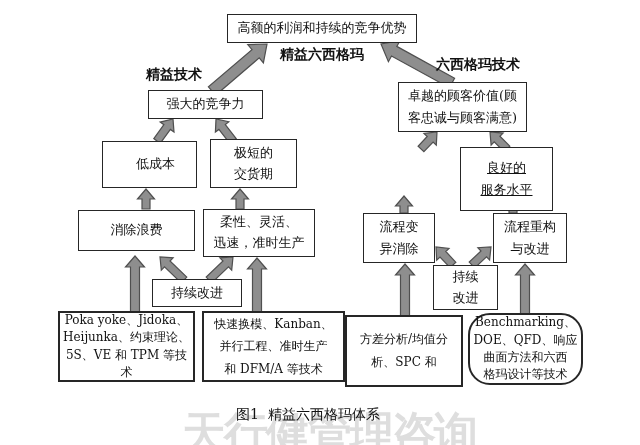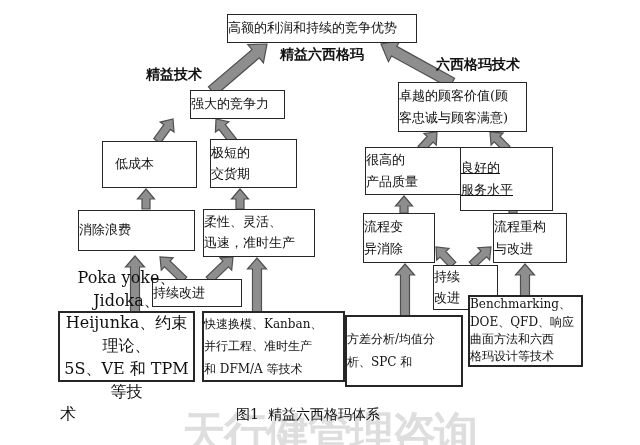--- a/index.html
+++ b/index.html
@@ -4,21 +4,21 @@
 <style>
   html,body{margin:0;padding:0;background:#ffffff;}
   #stage{
     position:relative;width:640px;height:445px;overflow:hidden;background:#ffffff;
     font-family:"DejaVu Serif","Liberation Serif",serif;color:#111;
   }
   #arrow-layer{position:absolute;left:0;top:0;z-index:1;}
   .node{
     position:absolute;z-index:2;box-sizing:border-box;background:#ffffff;
     border:1px solid #262626;display:flex;flex-direction:column;
-    justify-content:center;align-items:flex-start;text-align:center;
+    justify-content:center;align-items:center;text-align:center;
     font-size:13px;line-height:1.45;
   }
   .node.thick{border-width:2px;}
   .dlabel{
     position:absolute;z-index:2;font-weight:bold;font-size:14px;white-space:nowrap;
   }
   #caption{
     position:absolute;z-index:3;left:0;width:616px;text-align:center;top:406px;
     font-weight:normal;font-size:14px;white-space:pre;
   }
@@ -50,58 +50,54 @@
       <polygon points="261.5,312.0 261.5,269.0 266.5,269.0 257.0,258.0 247.5,269.0 252.5,269.0 252.5,312.0" fill="#8e8e8e" stroke="#4f4f4f" stroke-width="1.2"></polygon>
       <polygon points="409.5,316.0 409.5,275.0 414.5,275.0 405.0,264.0 395.5,275.0 400.5,275.0 400.5,316.0" fill="#8e8e8e" stroke="#4f4f4f" stroke-width="1.2"></polygon>
       <polygon points="455.9,262.3 445.8,251.5 449.0,248.4 436.0,247.0 436.7,260.1 440.0,257.0 450.1,267.7" fill="#8e8e8e" stroke="#4f4f4f" stroke-width="1.2"></polygon>
       <polygon points="474.8,267.9 486.5,256.8 489.6,260.0 491.0,247.0 477.9,247.7 481.0,251.0 469.2,262.1" fill="#8e8e8e" stroke="#4f4f4f" stroke-width="1.2"></polygon>
       <polygon points="529.5,314.0 529.5,275.0 534.5,275.0 525.0,264.0 515.5,275.0 520.5,275.0 520.5,314.0" fill="#8e8e8e" stroke="#4f4f4f" stroke-width="1.2"></polygon>
     </svg>
   <div id="caption">图1  精益六西格玛体系</div>
 <div class="node" style="left: 227px; top: 14px; width: 190px; height: 29px;">
       <div>高额的利润和持续的竞争优势</div>
     </div>
-    <div class="node" style="left: 148px; top: 90px; width: 95px; height: 29px; margin-left: 42px;">
+    <div class="node" style="left: 148px; top: 90px; width: 115px; height: 29px;">
       <div>强大的竞争力</div>
     </div>
     <div class="node" style="left: 102px; top: 141px; width: 95px; height: 47px; padding-left: 12px;">
       <div>低成本</div>
     </div>
     <div class="node" style="left: 210px; top: 139px; width: 87px; height: 49px; line-height: 1.6;">
       <div>极短的</div>
       <div>交货期</div>
     </div>
     <div class="node" style="left: 78px; top: 210px; width: 117px; height: 41px;">
       <div>消除浪费</div>
     </div>
     <div class="node" style="left: 203px; top: 209px; width: 112px; height: 48px; line-height: 1.6;">
       <div>柔性、灵活、</div>
       <div>迅速，准时生产</div>
     </div>
     <div class="node" style="left: 152px; top: 279px; width: 90px; height: 28px;">
       <div>持续改进</div>
     </div>
-    <div class="node thick" style="left: 58px; top: 311px; width: 137px; height: 71px; font-size: 16px; line-height: 1.42;">
+    <div class="node thick" style="left: 58px; top: 311px; width: 137px; height: 71px; font-size: 12px; line-height: 1.42;">
       <div>Poka yoke、Jidoka、</div>
       <div>Heijunka、约束理论、</div>
       <div>5S、VE 和 TPM 等技</div>
       <div>术</div>
     </div>
     <div class="node thick" style="left: 202px; top: 311px; width: 143px; height: 71px; font-size: 12px; line-height: 1.85;">
       <div>快速换模、Kanban、</div>
       <div>并行工程、准时生产</div>
       <div>和 DFM/A 等技术</div>
     </div>
     <div class="node" style="left: 398px; top: 82px; width: 129px; height: 50px; line-height: 1.7;">
       <div>卓越的顾客价值(顾</div>
       <div>客忠诚与顾客满意)</div>
-    </div>
-    <div class="node" style="left: 365px; top: 147px; width: 98px; height: 48px; line-height: 1.7;">
-      <div>很高的</div>
-      <div>产品质量</div>
     </div>
     <div class="node" style="left: 460px; top: 147px; width: 93px; height: 64px; line-height: 1.7; text-decoration: underline;">
       <div>良好的</div>
       <div>服务水平</div>
     </div>
     <div class="node" style="left: 363px; top: 213px; width: 72px; height: 50px; line-height: 1.7;">
       <div>流程变</div>
       <div>异消除</div>
     </div>
     <div class="node" style="left: 493px; top: 213px; width: 74px; height: 50px; line-height: 1.7;">
@@ -109,21 +105,21 @@
       <div>与改进</div>
     </div>
     <div class="node" style="left: 433px; top: 265px; width: 65px; height: 45px; line-height: 1.55;">
       <div>持续</div>
       <div>改进</div>
     </div>
     <div class="node thick" style="left: 345px; top: 315px; width: 118px; height: 72px; font-size: 12px; line-height: 1.9;">
       <div>方差分析/均值分</div>
       <div>析、SPC 和</div>
     </div>
-    <div class="node thick" style="left: 468px; top: 295px; width: 115px; height: 72px; font-size: 12px; line-height: 1.45;">
+    <div class="node thick" style="left: 468px; top: 313px; width: 115px; height: 72px; font-size: 12px; line-height: 1.45; border-radius: 22px;">
       <div>Benchmarking、</div>
       <div>DOE、QFD、响应</div>
       <div>曲面方法和六西</div>
       <div>格玛设计等技术</div>
     </div>
     <div class="dlabel" style="left: 146px; top: 66px;">精益技术</div>
     <div class="dlabel" style="left: 280px; top: 46px;">精益六西格玛</div>
     <div class="dlabel" style="left: 436px; top: 56px;">六西格玛技术</div>
   </div>
 

